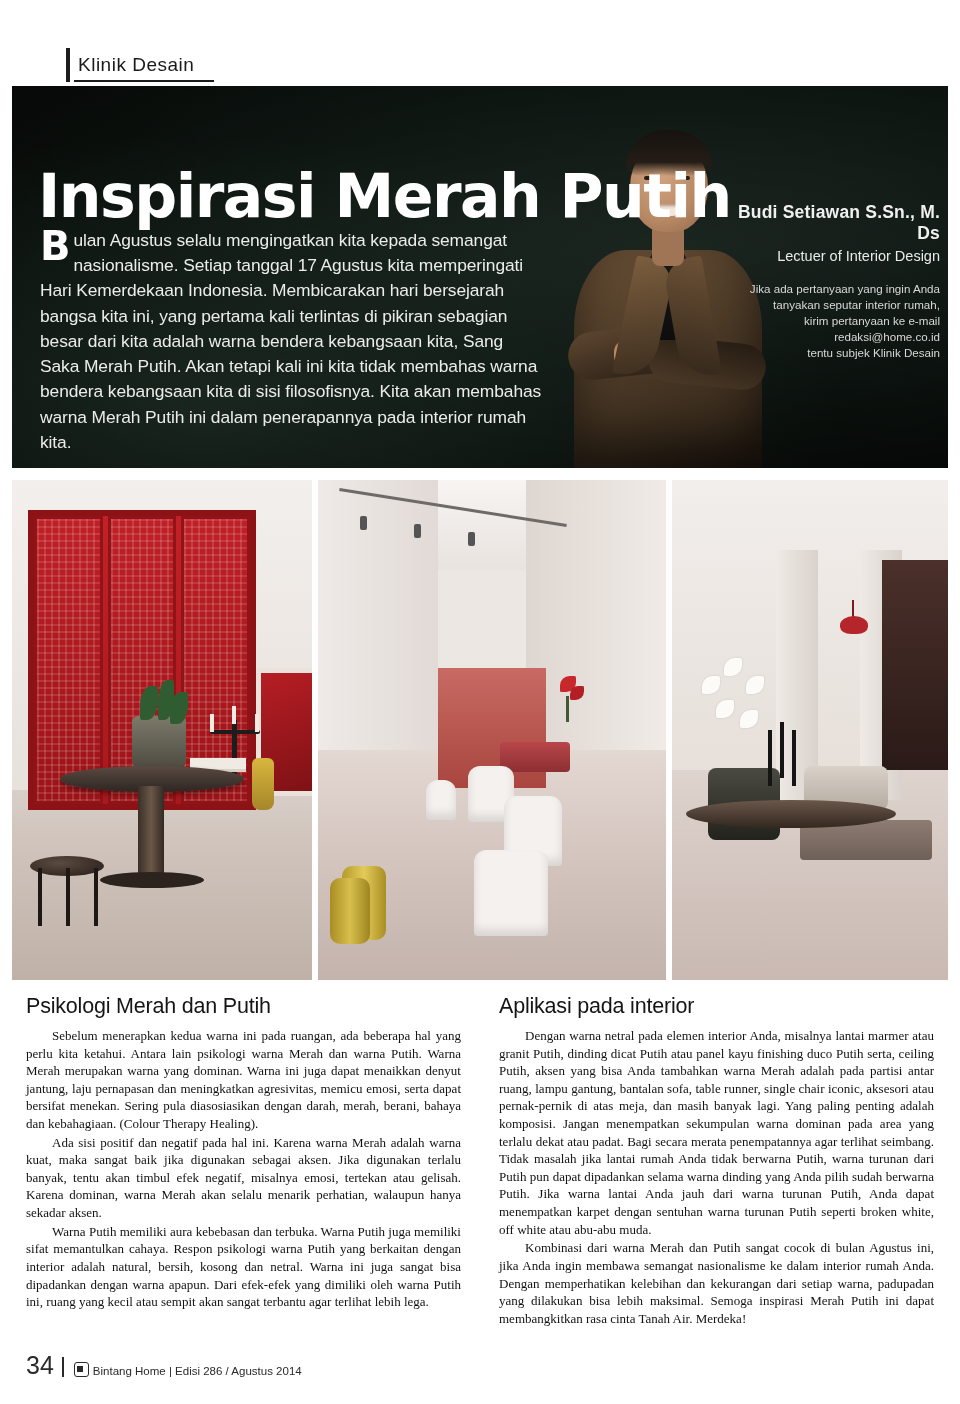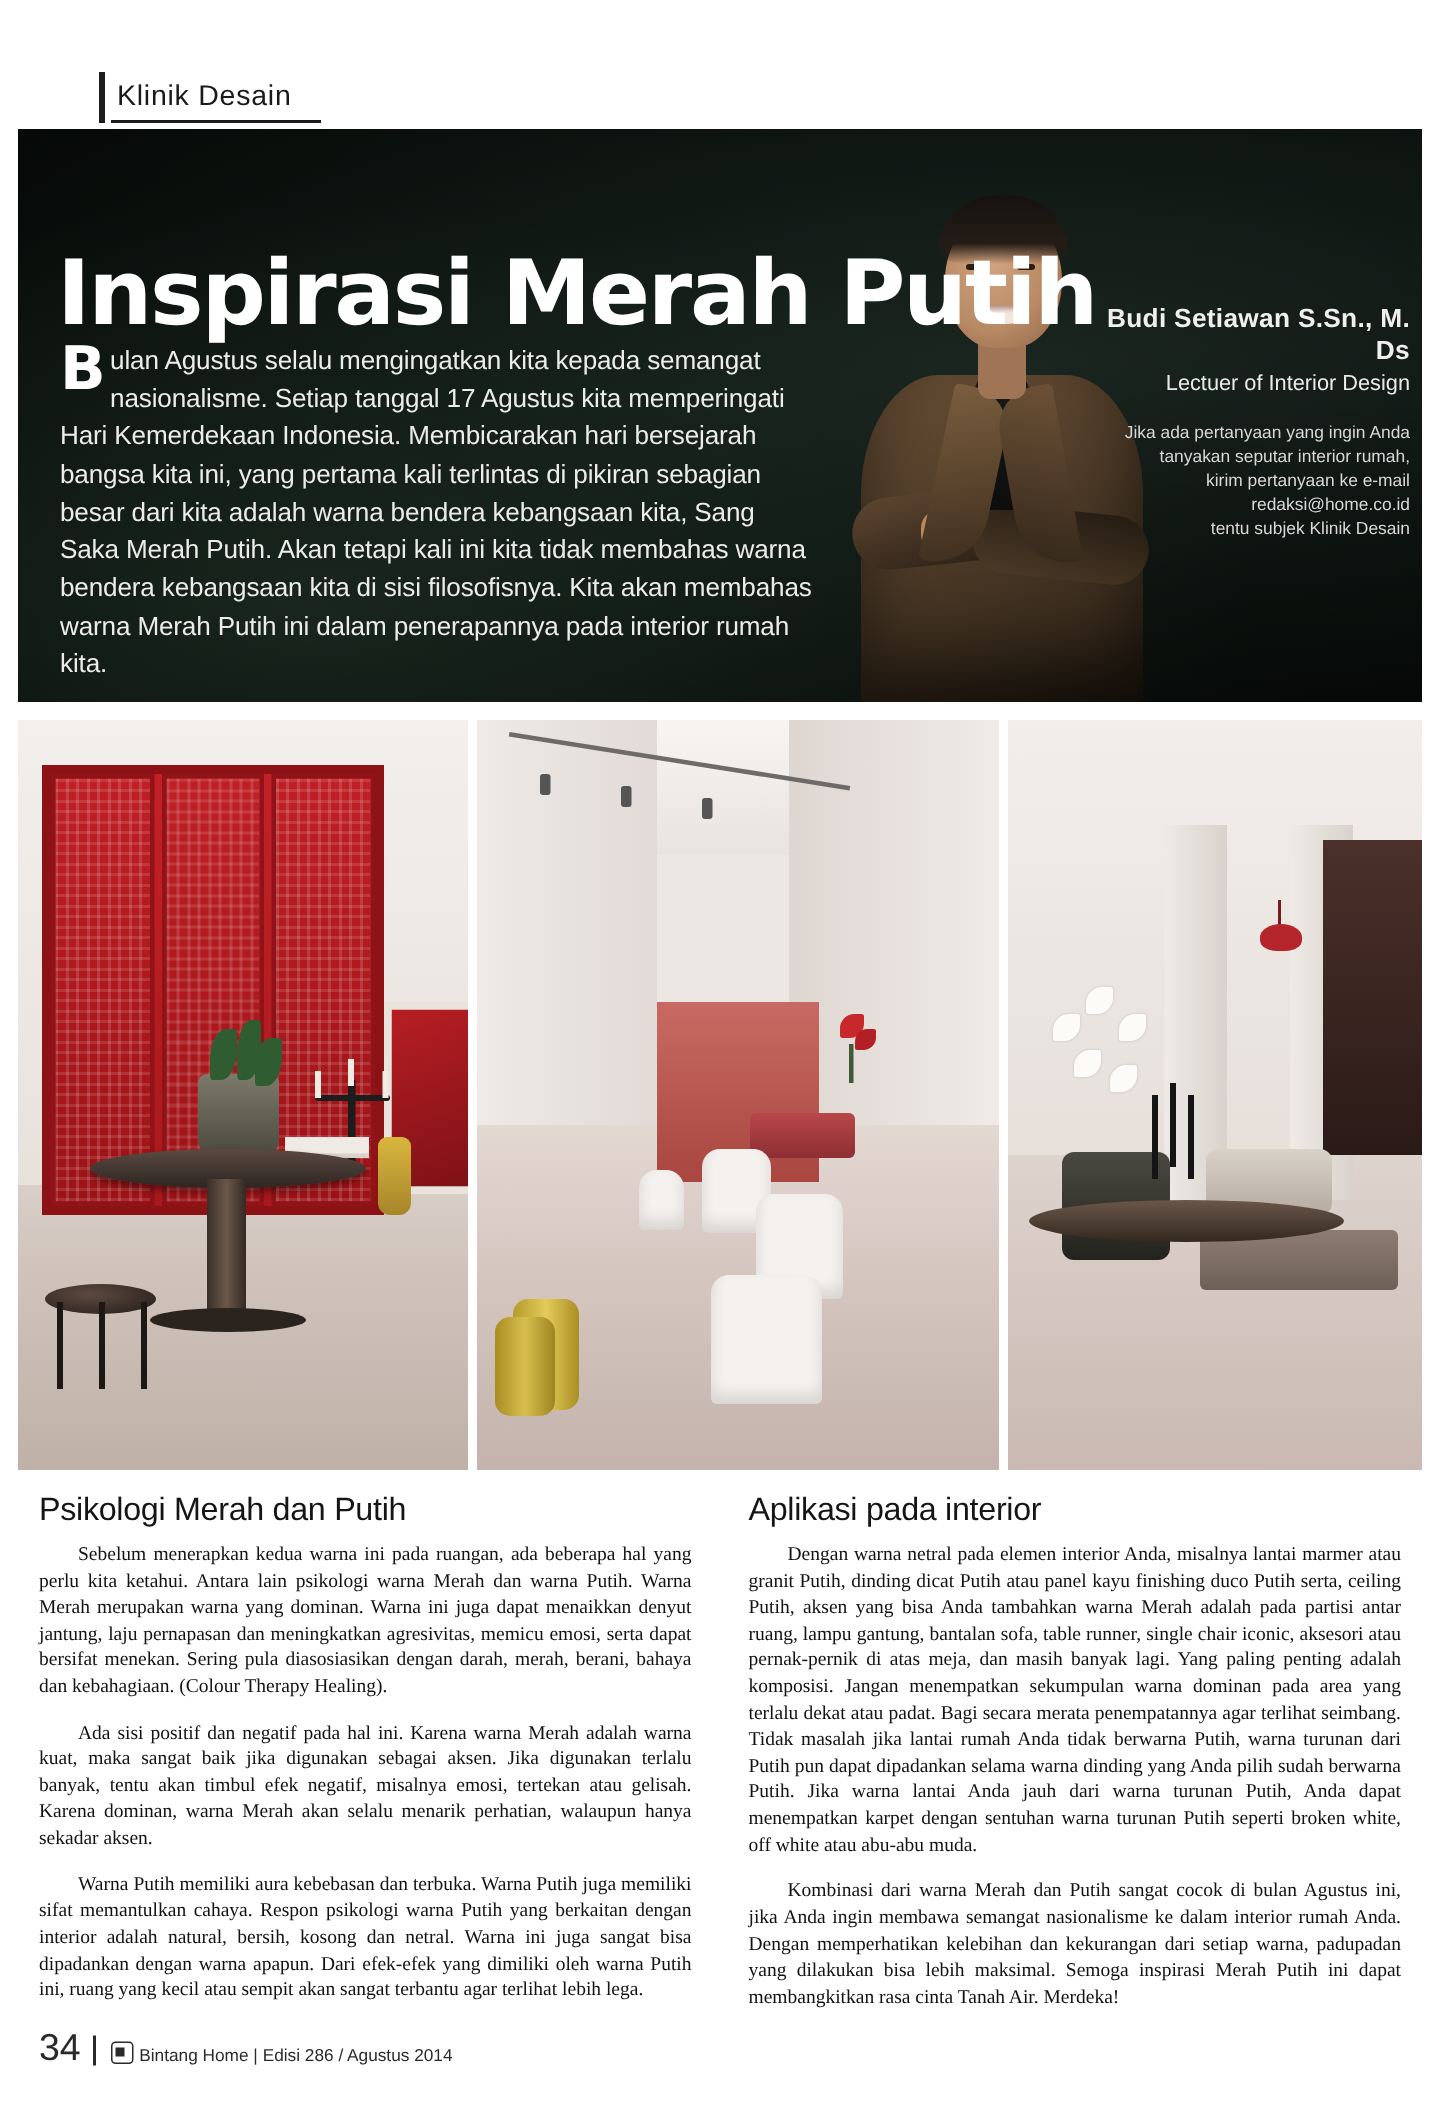--- a/index.html
+++ b/index.html
@@ -534,21 +534,21 @@
   }
   .col p {
     margin: 0;
     text-indent: 26px;
     font-family: "Liberation Serif", serif;
     font-size: 13px;
     line-height: 1.355;
     text-align: justify;
     color: #121212;
   }
-  .col p + p { margin-top: 13px; }
+  .col p + p { margin-top: 1px; }
 
   
   .footer {
     position: absolute;
     left: 26px;
     bottom: 24px;
     display: flex;
     align-items: flex-end;
     gap: 8px;
   }

